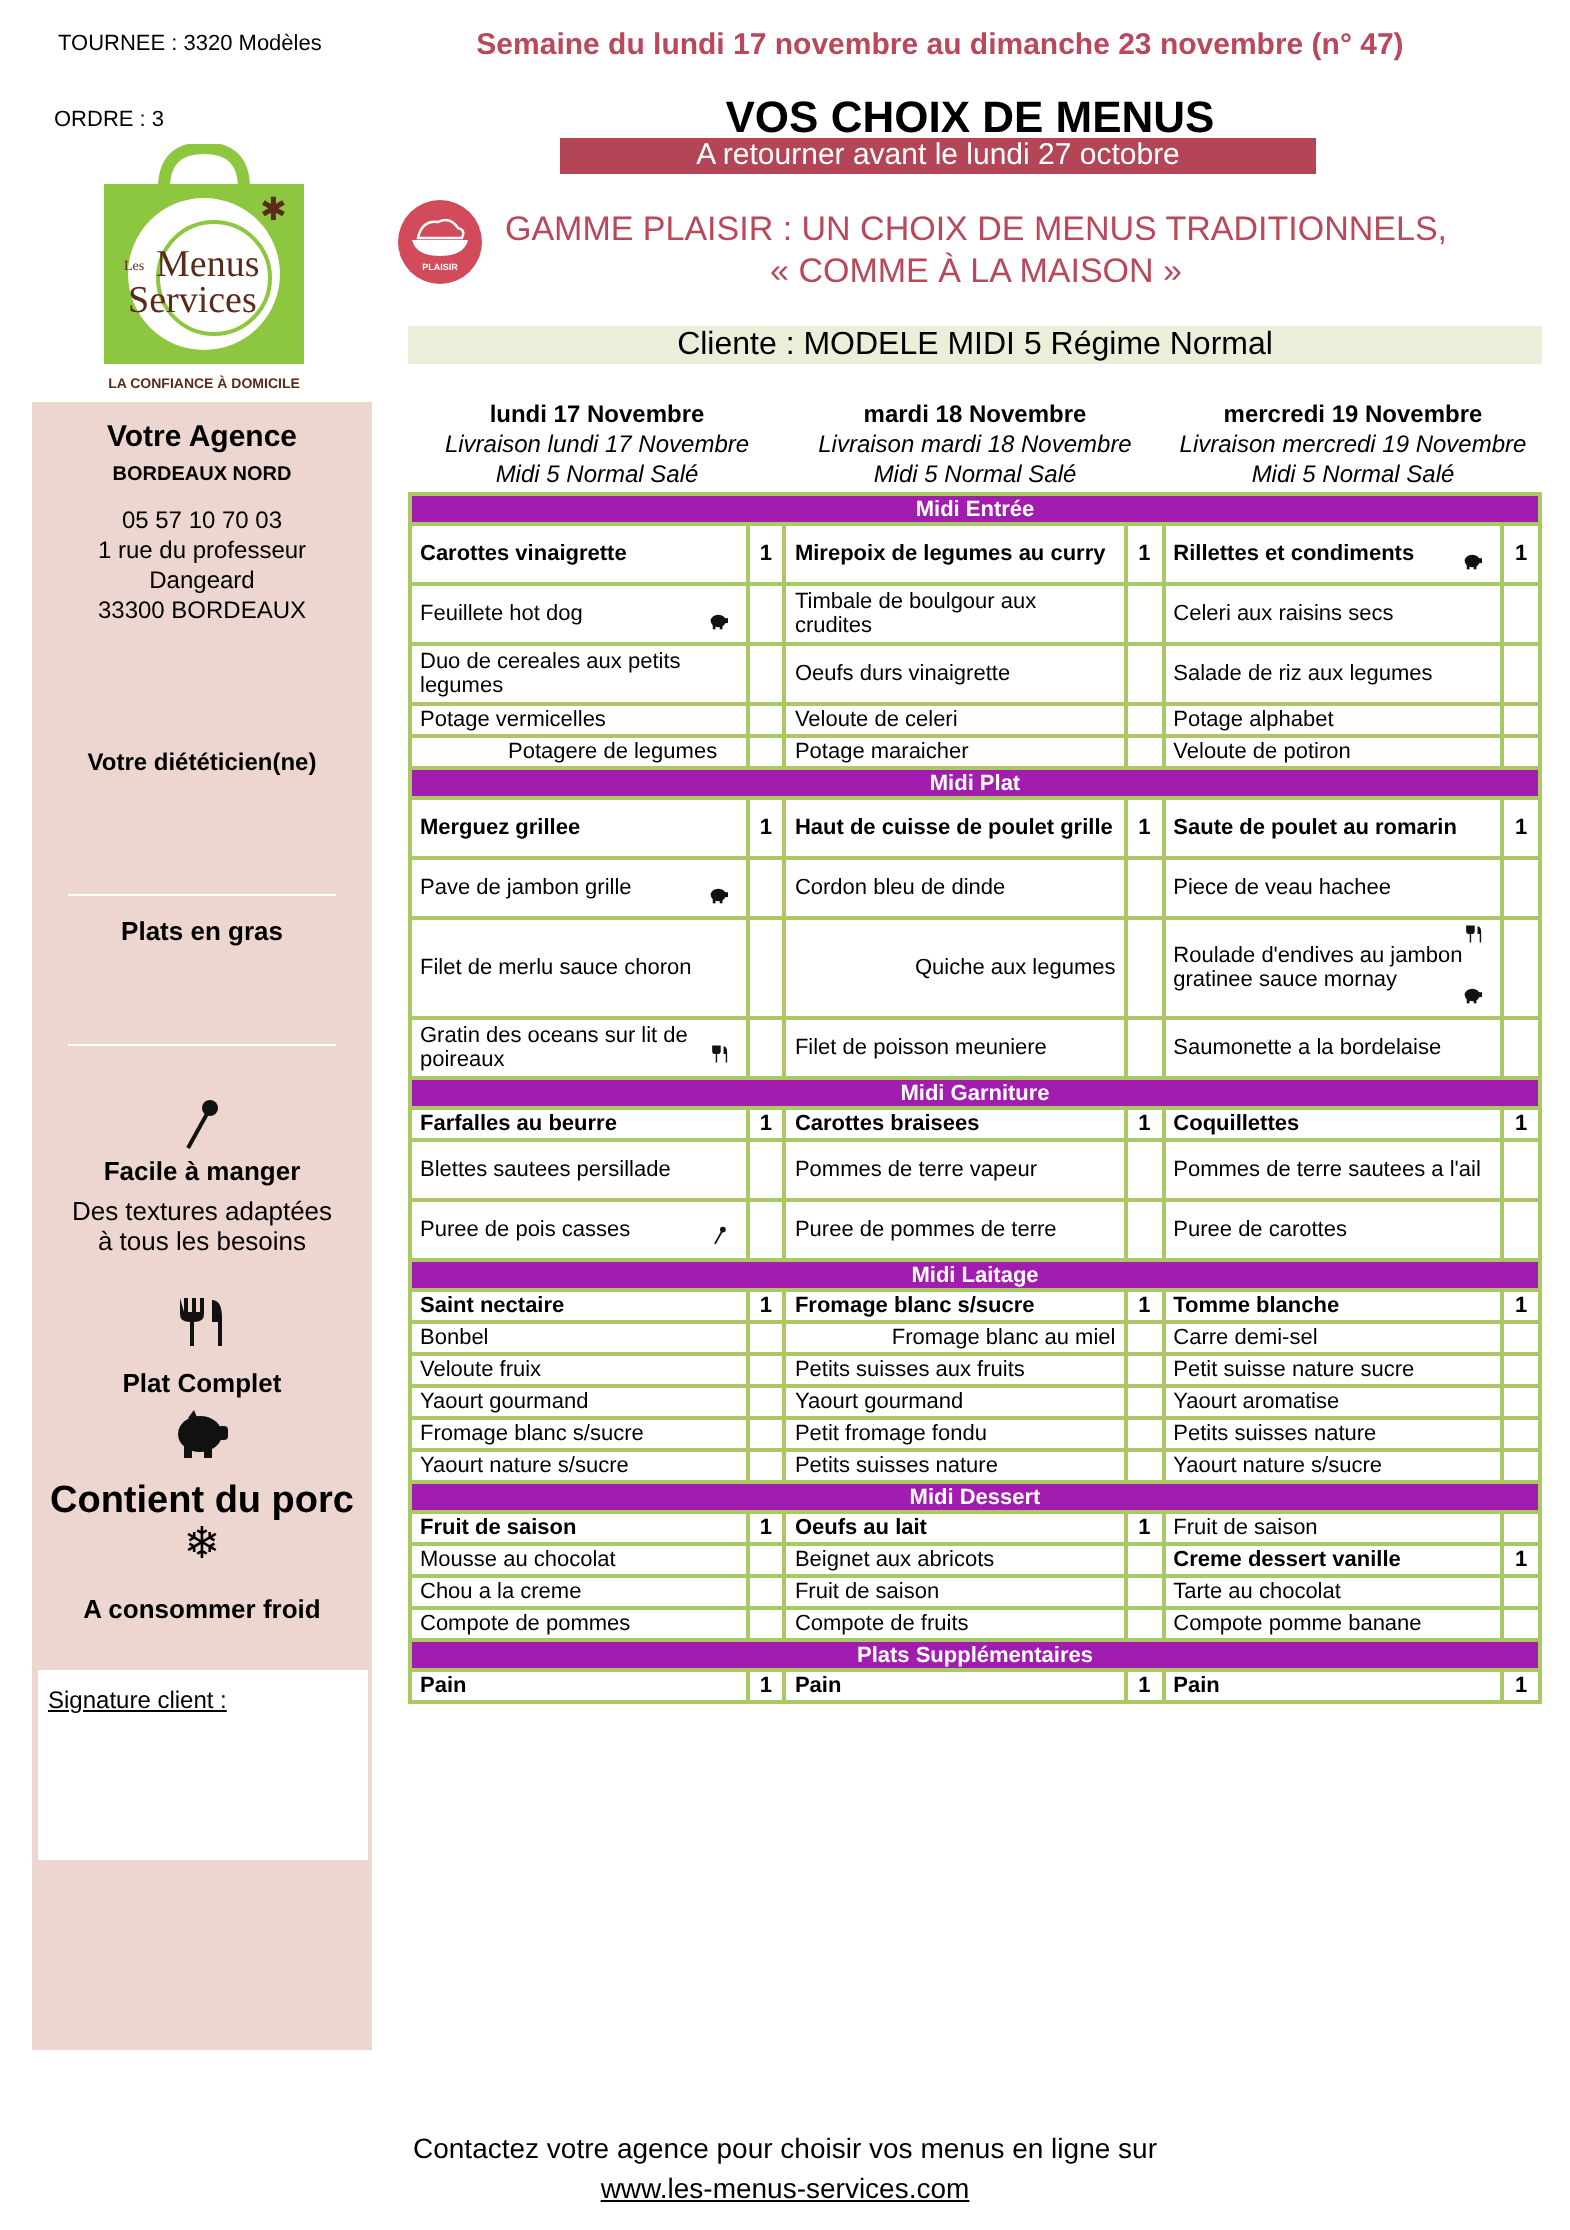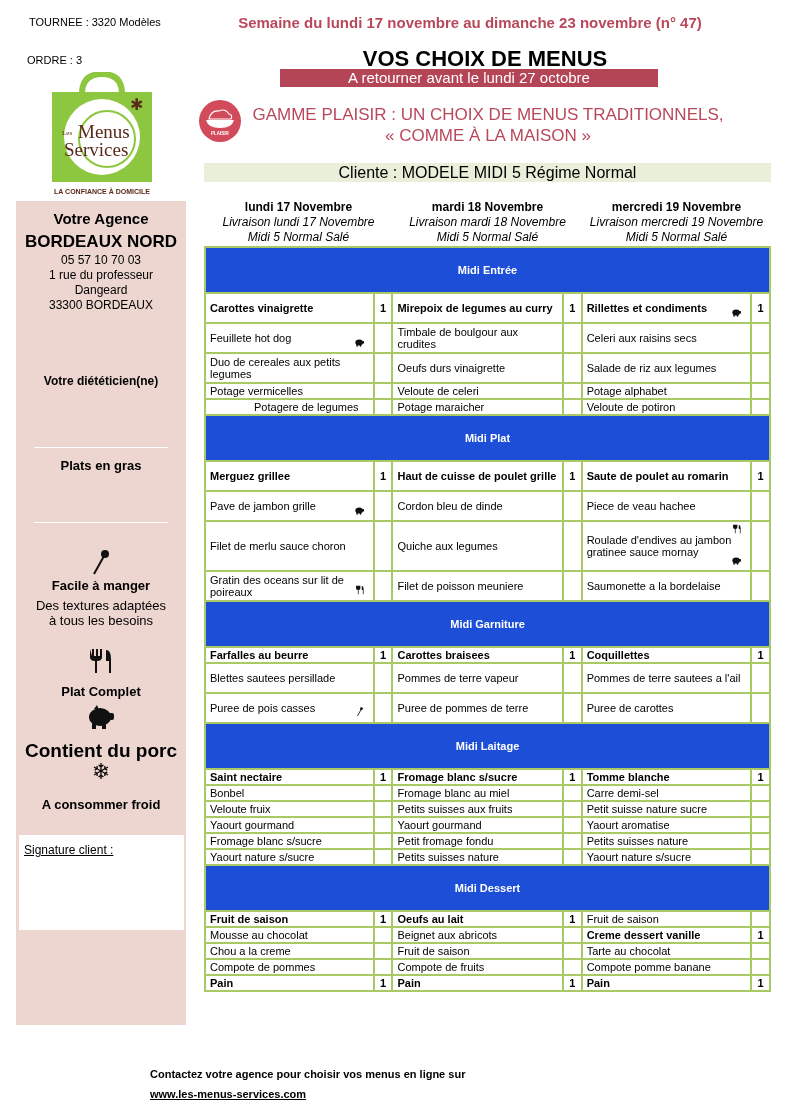--- a/index.html
+++ b/index.html
@@ -19,24 +19,24 @@
 .sb-line{position:absolute;left:18px;width:134px;height:1px;background:#fff;}
 #sig{position:absolute;left:3px;top:634px;width:165px;height:95px;background:#fff;text-align:left;padding:8px 5px;font-size:12px;}
 #sig span{text-decoration:underline;}
 #dayhead{left:204px;top:200px;width:567px;display:flex;}
 .dh{flex:1;text-align:center;font-size:12px;line-height:15px;}
 .dh b{font-weight:bold;display:block;}
 .dh i{display:block;}
 #menu{left:204px;top:246px;width:567px;border-collapse:collapse;font-size:11px;}
 #menu td{border:2px solid #a8c964;padding:1px 4px;vertical-align:middle;position:relative;}
 #menu td.q{width:19px;text-align:center;font-weight:bold;padding:0;}
-#menu tr.sec td{background:#1d4ed8;color:#fff;font-weight:bold;text-align:center;height:15px;font-size:11px;padding:16px;}
+#menu tr.sec td{background:#a21caf;color:#fff;font-weight:bold;text-align:center;height:15px;font-size:11px;padding:0;}
 #menu td.b{font-weight:bold;}
 .ico{position:absolute;right:8px;bottom:3px;font-size:10px;}
-#footer{left:150px;top:1064px;width:485px;font-size:11px;font-weight:bold;line-height:20px;}
+#footer{left:150px;top:1064px;width:485px;text-align:center;font-size:14px;font-weight:normal;line-height:20px;}
 #footer a{color:#000;text-decoration:underline;}
 </style>
 </head>
 <body>
 
 <div class="abs" id="tournee">TOURNEE : 3320 Modèles</div>
 <div class="abs" id="ordre">ORDRE : 3</div>
 
 <div class="abs" id="logo">
 <svg width="100" height="125" viewBox="0 0 100 125">
@@ -65,21 +65,21 @@
 </div>
 <div class="abs" id="gamme">
 <div>GAMME PLAISIR : UN CHOIX DE MENUS TRADITIONNELS,</div>
 <div>« COMME À LA MAISON »</div>
 </div>
 
 <div class="abs" id="cliente">Cliente : MODELE MIDI 5 Régime Normal</div>
 
 <div class="abs" id="sidebar">
 <div style="position:absolute;top:9px;width:100%;font-size:15px;" class="sb-b">Votre Agence</div>
-<div style="position:absolute;top:31px;width:100%;font-size:17px;" class="sb-b">BORDEAUX NORD</div>
+<div style="position:absolute;top:31px;width:100%;font-size:10px;" class="sb-b">BORDEAUX NORD</div>
 <div style="position:absolute;top:52px;width:100%;font-size:12px;line-height:15px;">
 <div>05 57 10 70 03</div>
 <div>1 rue du professeur</div>
 <div>Dangeard</div>
 <div>33300 BORDEAUX</div>
 </div>
 <div style="position:absolute;top:173px;width:100%;font-size:12px;" class="sb-b">Votre diététicien(ne)</div>
 <div class="sb-line" style="top:246px;"></div>
 <div style="position:absolute;top:257px;width:100%;font-size:13px;" class="sb-b">Plats en gras</div>
 <div class="sb-line" style="top:321px;"></div>
@@ -217,21 +217,21 @@
             </svg></span></td>
         <td class="q"></td>
         <td style="height: 30px;"><span>Cordon bleu de dinde</span></td>
         <td class="q"></td>
         <td style="height: 30px;"><span>Piece de veau hachee</span></td>
         <td class="q"></td>
       </tr>
       <tr>
         <td style="height: 50px;"><span>Filet de merlu sauce choron</span></td>
         <td class="q"></td>
-        <td style="height: 50px;"><span>Quiche aux legumes</span></td>
+        <td style="height: 50px; text-align: right;"><span>Quiche aux legumes</span></td>
         <td class="q"></td>
         <td style="height: 50px;"><span>Roulade d'endives au jambon gratinee sauce mornay</span><span class="ico" style="bottom: auto; top: 2px;"><svg width="10" height="10" viewBox="0 0 28 28">
               <path d="M3 2 V10 Q3 14 8 14 V26 H10 V14 Q15 14 15 10 V2 Z" fill="#111"></path>
               <path d="M19 3 Q24 3 24 12 V26 H22 V14 H19 Z" fill="#111"></path>
             </svg></span><span class="ico"><svg width="11" height="9" viewBox="0 0 30 26">
               <ellipse cx="14" cy="13" rx="11" ry="9" fill="#111"></ellipse>
               <rect x="23" y="9" width="5" height="7" fill="#111"></rect>
               <rect x="6" y="18" width="4" height="7" fill="#111"></rect>
               <rect x="16" y="18" width="4" height="7" fill="#111"></rect>
             </svg></span></td>
@@ -285,21 +285,21 @@
         <td class="b" style="height: 15px;"><span>Saint nectaire</span></td>
         <td class="q">1</td>
         <td class="b" style="height: 15px;"><span>Fromage blanc s/sucre</span></td>
         <td class="q">1</td>
         <td class="b" style="height: 15px;"><span>Tomme blanche</span></td>
         <td class="q">1</td>
       </tr>
       <tr>
         <td style="height: 15px;"><span>Bonbel</span></td>
         <td class="q"></td>
-        <td style="height: 15px;"><span>Fromage blanc au miel</span></td>
+        <td style="height: 15px; text-align: right;"><span>Fromage blanc au miel</span></td>
         <td class="q"></td>
         <td style="height: 15px;"><span>Carre demi-sel</span></td>
         <td class="q"></td>
       </tr>
       <tr>
         <td style="height: 15px;"><span>Veloute fruix</span></td>
         <td class="q"></td>
         <td style="height: 15px;"><span>Petits suisses aux fruits</span></td>
         <td class="q"></td>
         <td style="height: 15px;"><span>Petit suisse nature sucre</span></td>
@@ -356,20 +356,23 @@
         <td style="height: 15px;"><span>Tarte au chocolat</span></td>
         <td class="q"></td>
       </tr>
       <tr>
         <td style="height: 15px;"><span>Compote de pommes</span></td>
         <td class="q"></td>
         <td style="height: 15px;"><span>Compote de fruits</span></td>
         <td class="q"></td>
         <td style="height: 15px;"><span>Compote pomme banane</span></td>
         <td class="q"></td>
+      </tr>
+      <tr class="sec">
+        <td colspan="6">Plats Supplémentaires</td>
       </tr>
       <tr>
         <td class="b" style="height: 15px;"><span>Pain</span></td>
         <td class="q">1</td>
         <td class="b" style="height: 15px;"><span>Pain</span></td>
         <td class="q">1</td>
         <td class="b" style="height: 15px;"><span>Pain</span></td>
         <td class="q">1</td>
       </tr>
     </tbody>

